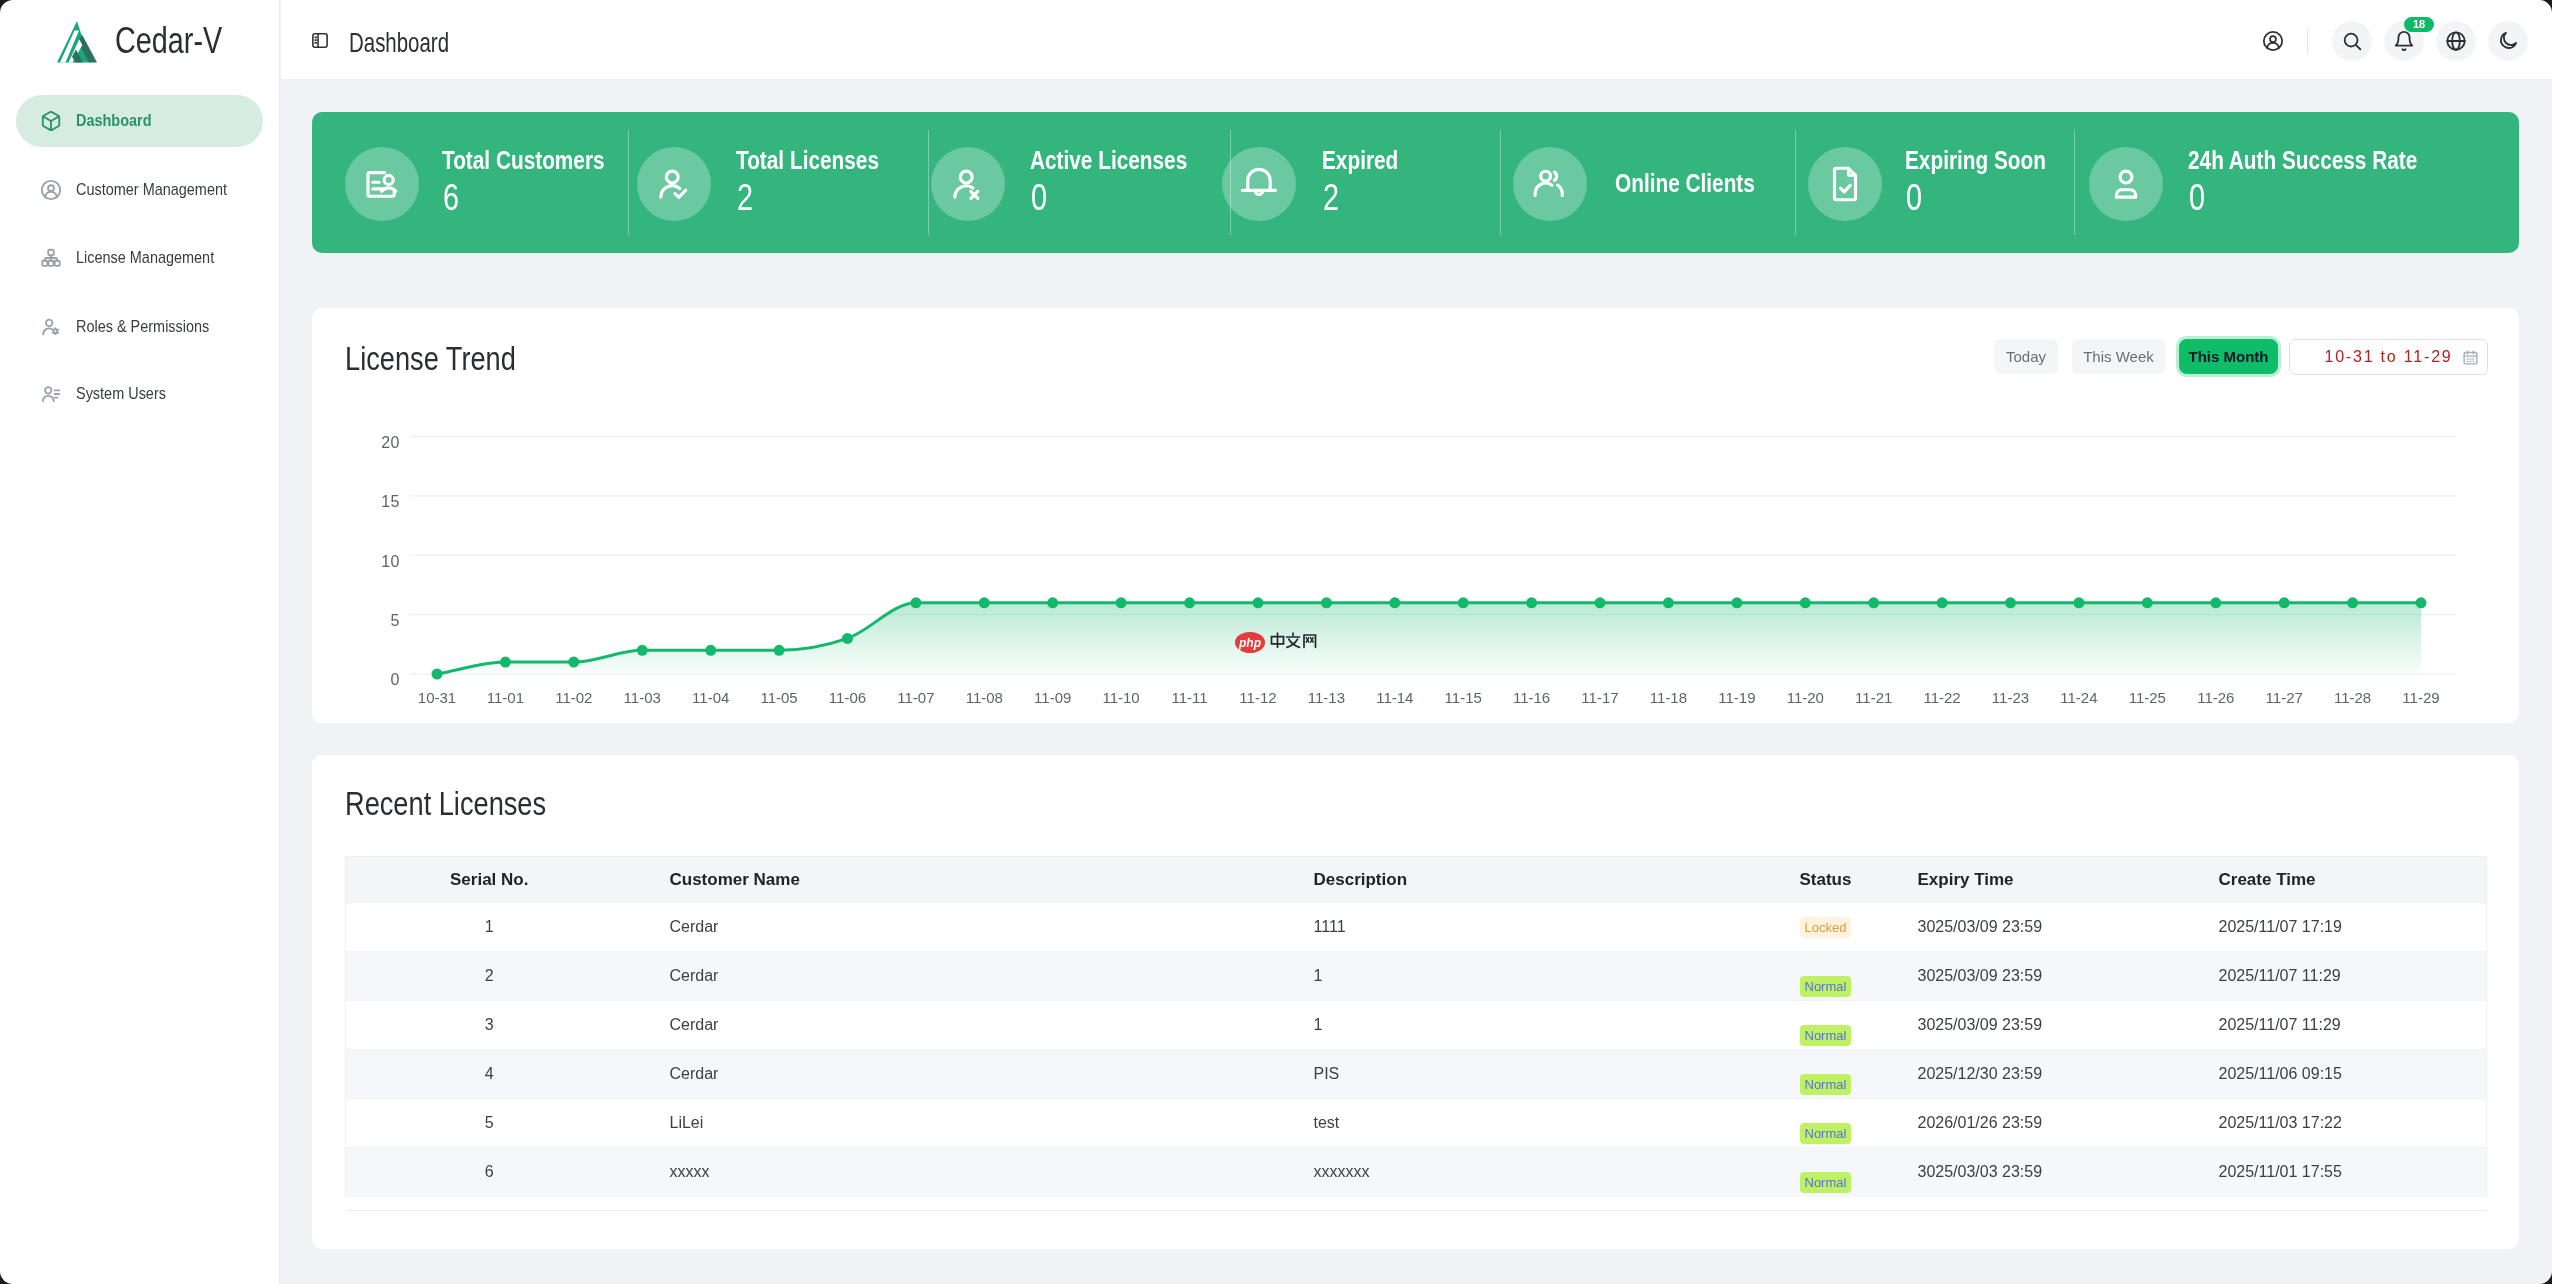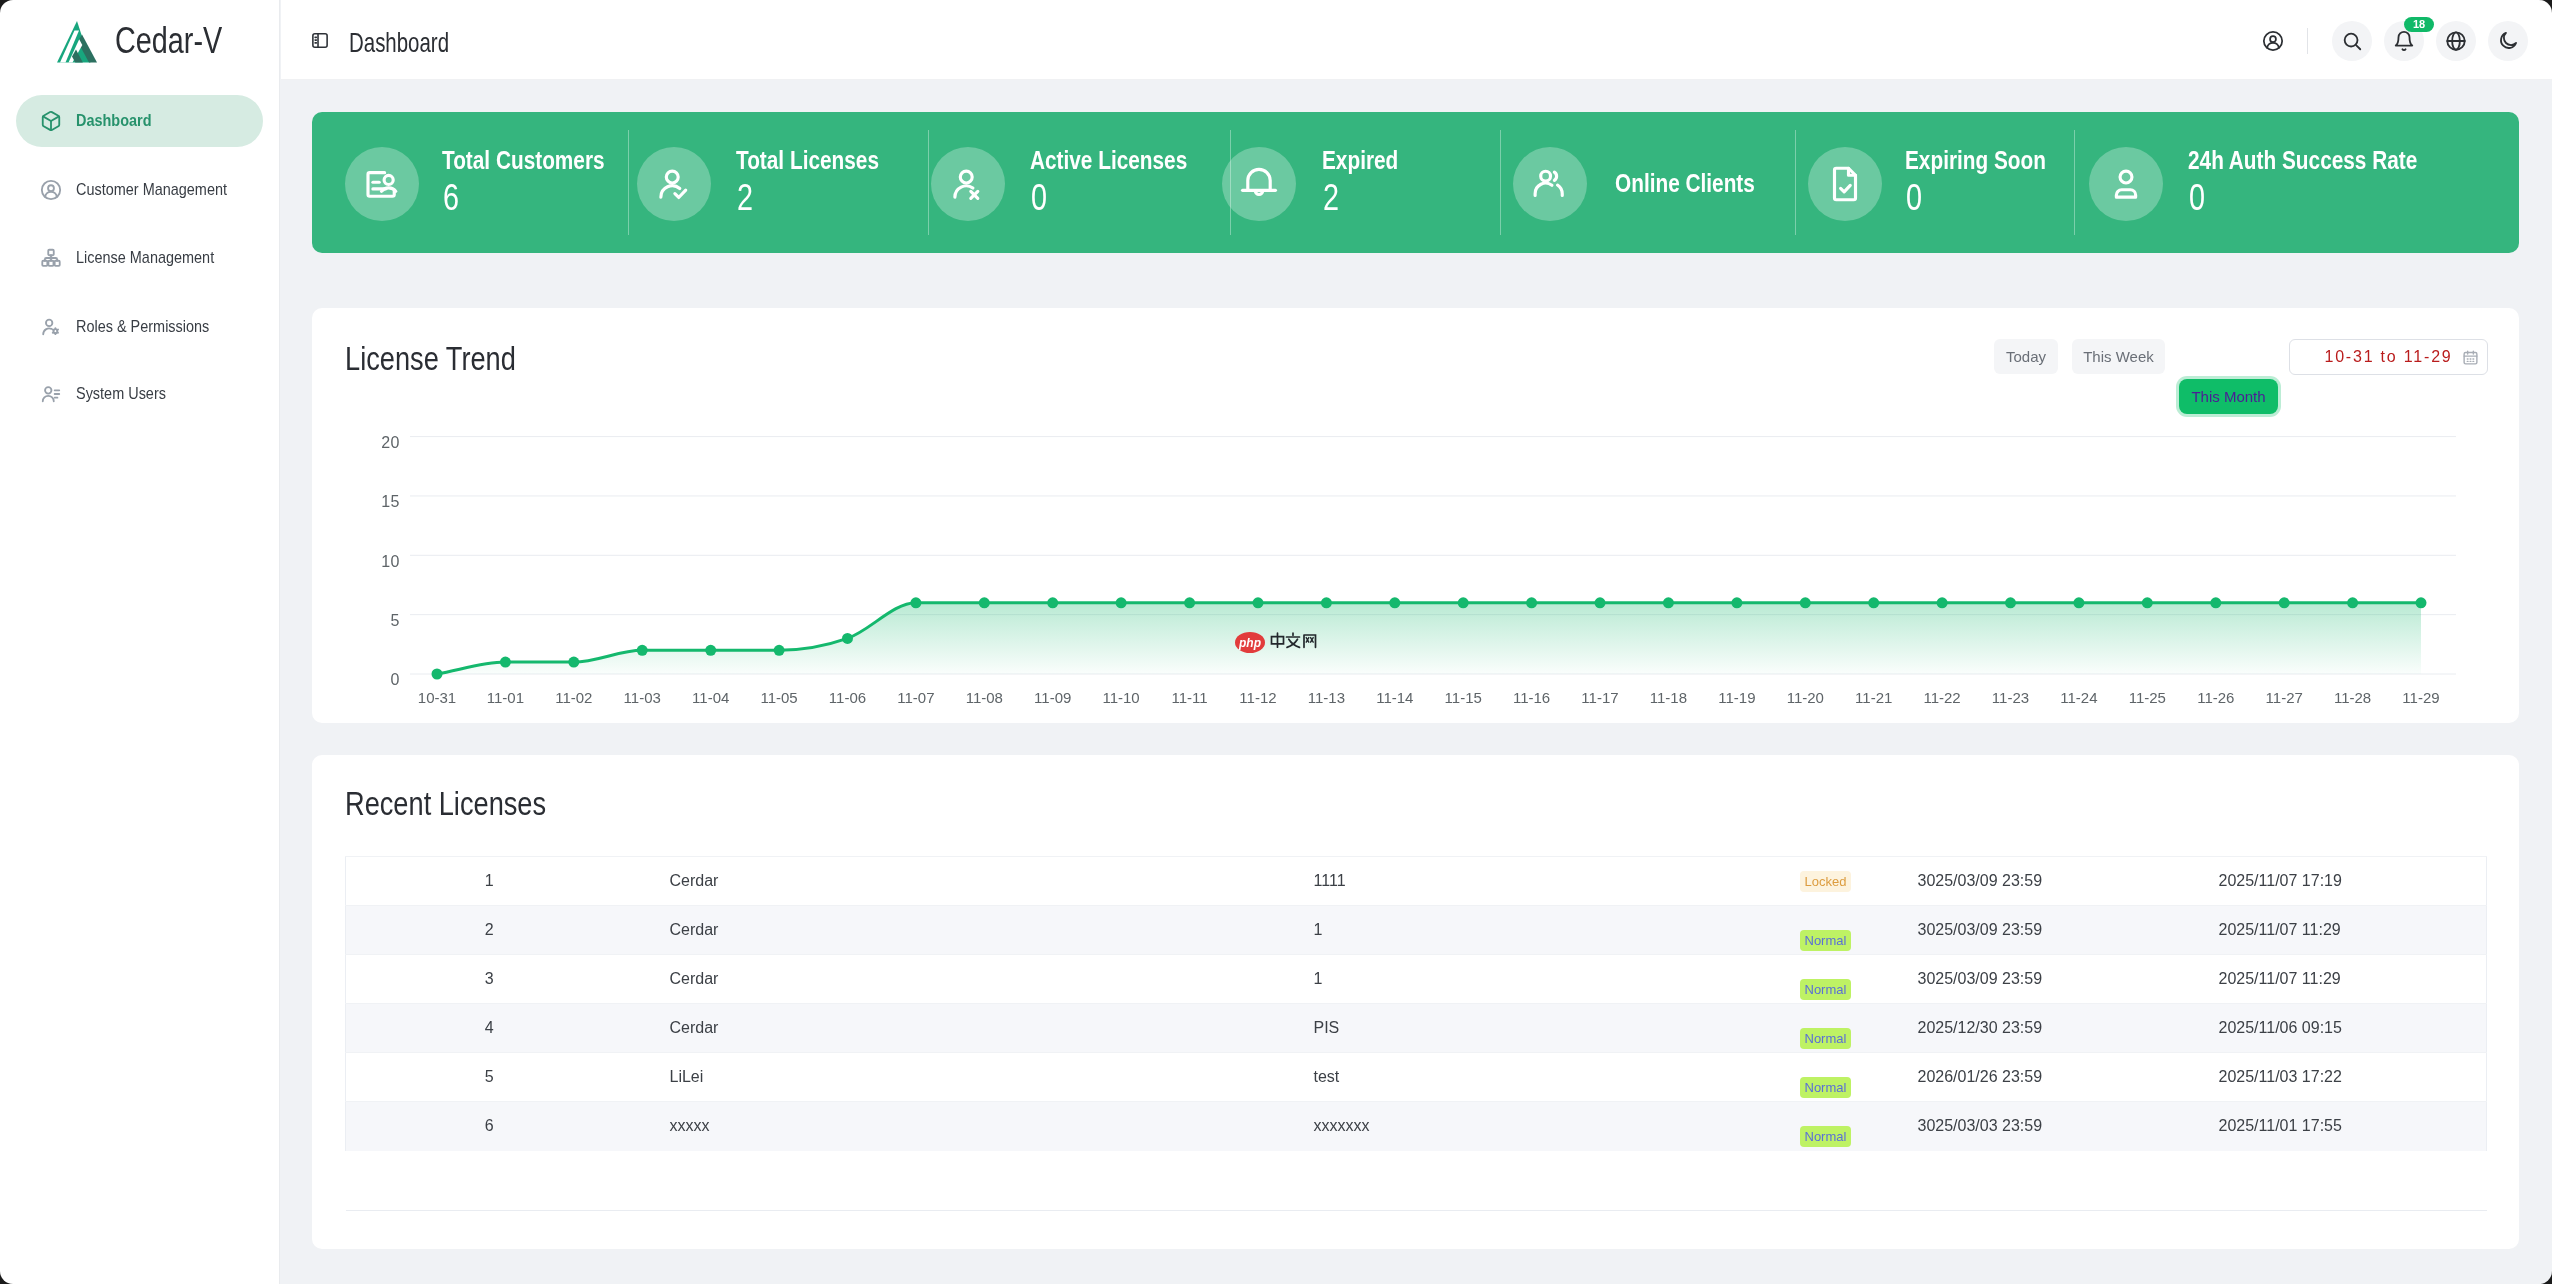--- a/index.html
+++ b/index.html
@@ -25,21 +25,21 @@
 .bt { position:absolute; font-size:26px; font-weight:bold; color:#fff; transform:scaleX(0.80); transform-origin:0 0; white-space:nowrap; }
 .bn { position:absolute; font-size:36px; color:#fff; transform:scaleX(0.80); transform-origin:0 0; }
 .bdiv { position:absolute; top:130px; width:1px; height:105px; background:rgba(255,255,255,0.35); }
 
 .card { background:#fff; border-radius:10px; }
 #chartcard { left:312px; top:308px; width:2207px; height:415px; }
 #tablecard { left:312px; top:755px; width:2207px; height:494px; }
 .cardtitle { font-size:34px; font-weight:normal; color:#2a2d33; transform:scaleX(0.80); transform-origin:0 0; white-space:nowrap; }
 
 .cbtn { position:absolute; top:339px; height:35px; border-radius:6px; background:#f4f5f7; color:#6a6f77; font-size:15px; text-align:center; line-height:35px; }
-#btn-month { background:#0fbd68; color:#4c1d95; border-radius:8px; box-shadow:0 0 0 3px rgba(16,189,104,0.28); font-weight:normal;margin-top:40px; }
+#btn-month { background:#0fbd68; color:#0f172a; border-radius:8px; box-shadow:0 0 0 3px rgba(16,189,104,0.28); font-weight:bold; }
 #dateinput { position:absolute; left:2289px; top:339px; width:199px; height:36px; background:#fff; border:1px solid #dde0e6; border-radius:6px; }
 #dateinput span { position:absolute; left:0; right:0; text-align:center; line-height:34px; font-size:16px; letter-spacing:1.8px; color:#b91c1c; }
 
 #tbl { position:absolute; left:345px; top:856px; width:2142px; border-collapse:collapse; border:1px solid #ebeef3; border-bottom:none; }
 #tbl th { height:46px; background:#f3f5f9; font-size:17px; color:#202327; font-weight:bold; text-align:left; }
 #tbl td { height:49px; font-size:16px; color:#3c4046; text-align:left; border-top:1px solid #f0f2f5; }
 #tbl tr.alt td { background:#f6f7fa; }
 #tbl th.c1, #tbl td.c1 { text-align:center; }
 #tbl th, #tbl td { padding:0 0 0 24px; }
 #tbl th.c1, #tbl td.c1 { padding:0 13px 0 0; }
@@ -336,20 +336,28 @@
 <table id="tbl">
 <colgroup>
       <col style="width:300px">
       <col style="width:644px">
       <col style="width:486px">
       <col style="width:118px">
       <col style="width:301px">
       <col>
     </colgroup>
 <tbody>
+      <tr>
+        <th class="c1">Serial No.</th>
+        <th>Customer Name</th>
+        <th>Description</th>
+        <th>Status</th>
+        <th>Expiry Time</th>
+        <th>Create Time</th>
+      </tr>
 <tr>
         <td class="c1">1</td>
         <td>Cerdar</td>
         <td>1111</td>
         <td><span class="tag locked">Locked</span></td>
         <td>3025/03/09 23:59</td>
         <td>2025/11/07 17:19</td>
       </tr>
 <tr class="alt">
         <td class="c1">2</td>

